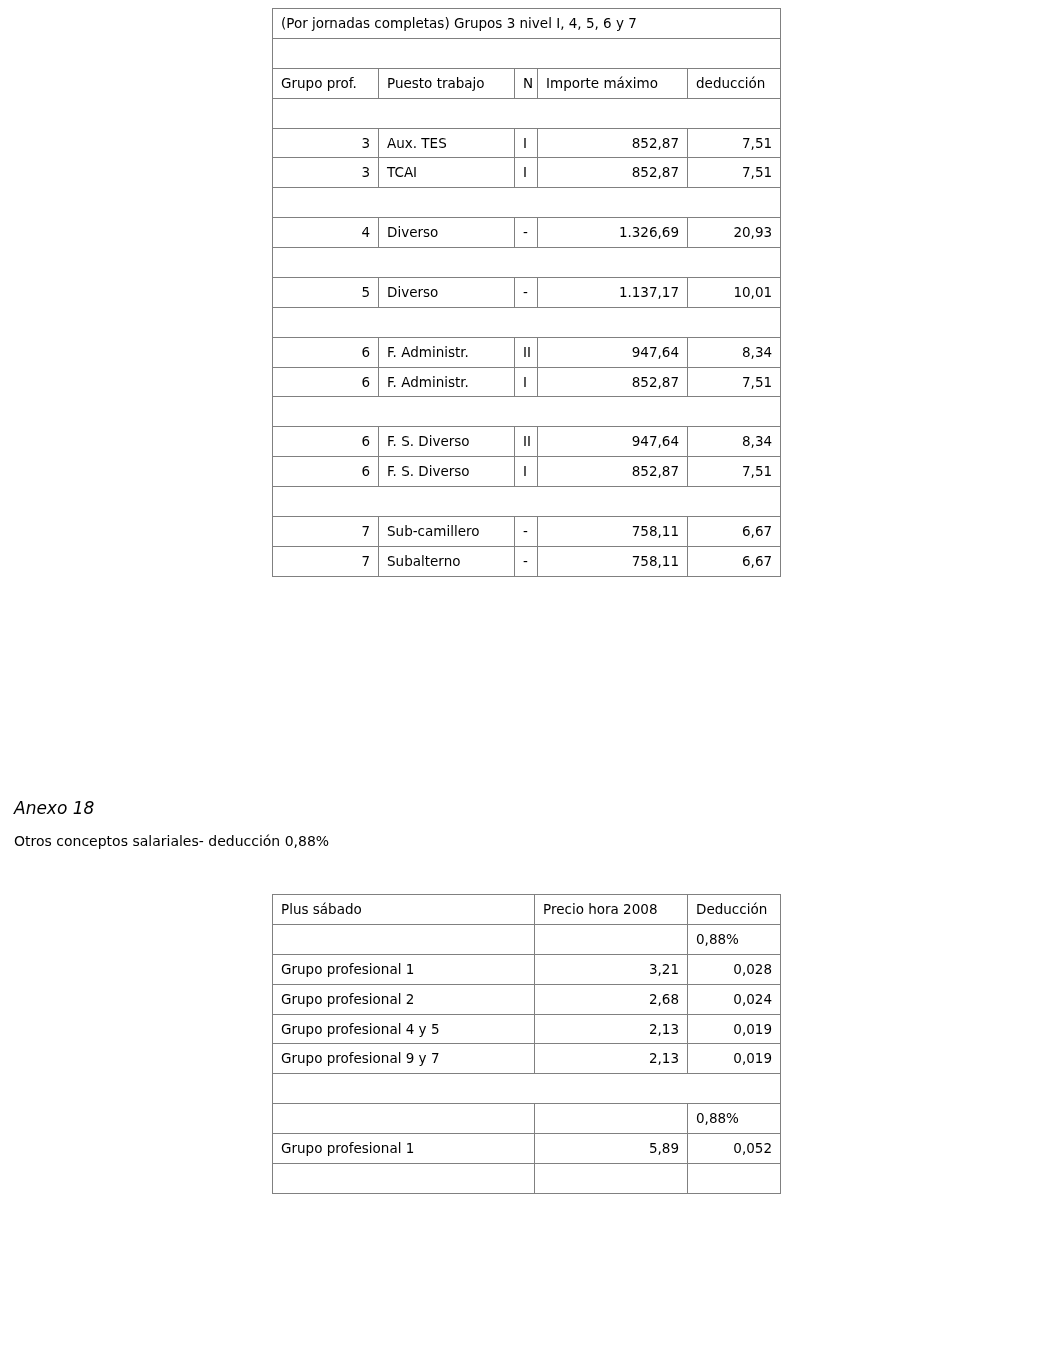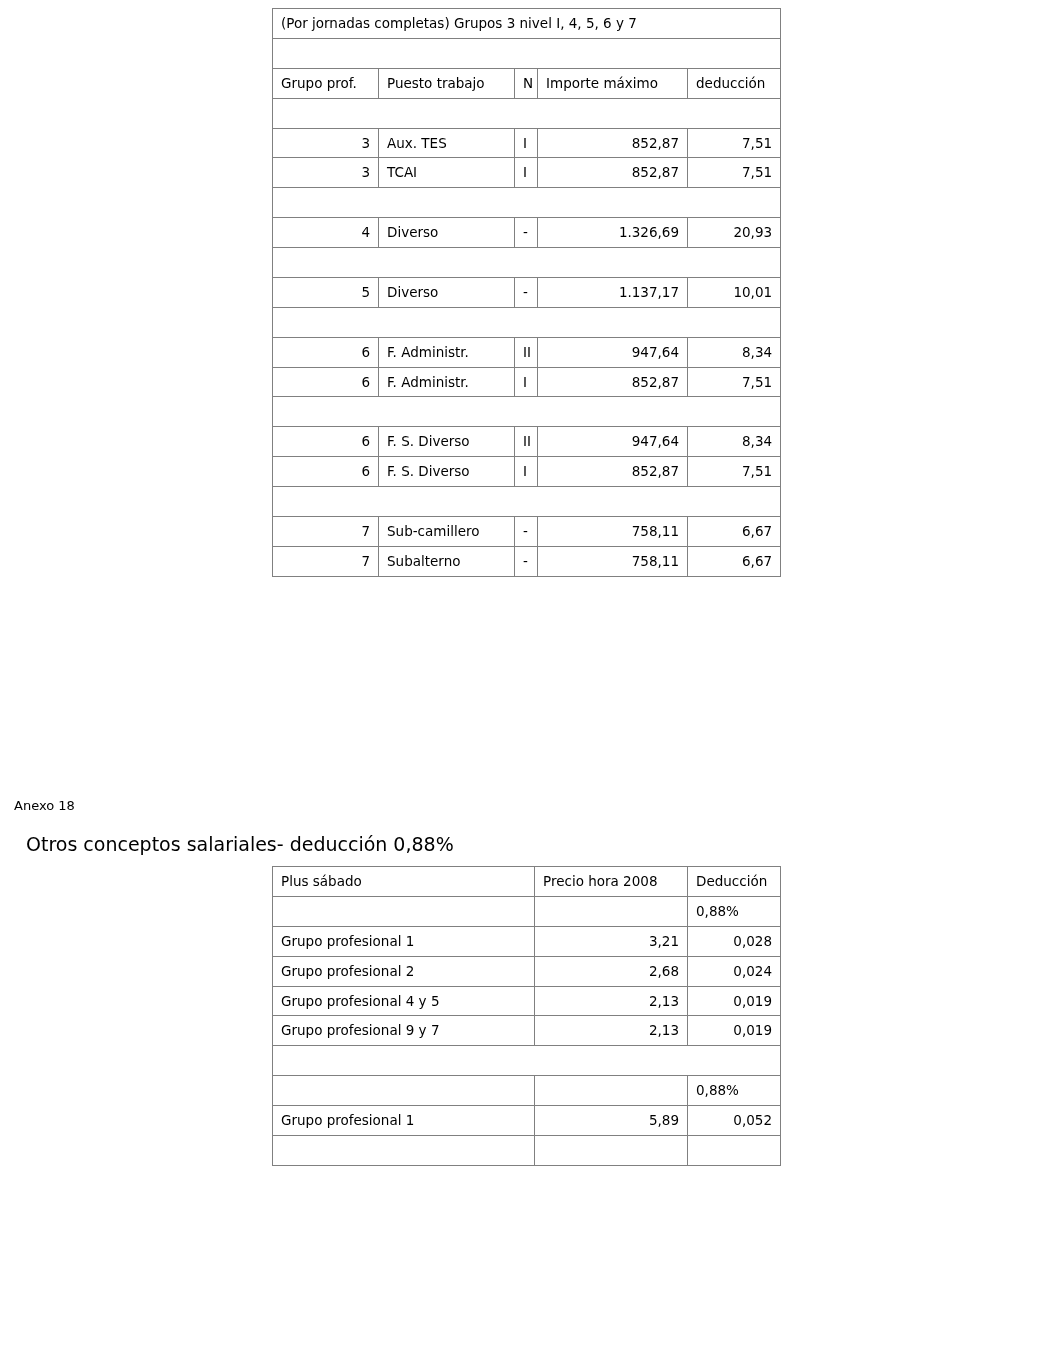--- a/index.html
+++ b/index.html
@@ -49,35 +49,35 @@
   .t1 col.col-puesto { width: 136px; }
   .t1 col.col-n { width: 23px; }
   .t1 col.col-importe { width: 150px; }
   .t1 col.col-ded { width: 93px; }
 
   
   .anexo-title {
     position: absolute;
     left: 14px;
     top: 798px;
-    font-size: 13px;
+    font-size: 17px;
+    font-style: italic;
   }
   .anexo-sub {
     position: absolute;
     left: 14px;
     top: 833px;
-    font-size: 19px;
-    margin-left: 12px;
+    font-size: 14px;
   }
 
   
   .table-wrap-2 {
     position: absolute;
     left: 272px;
-    top: 866px;
+    top: 894px;
     width: 508px;
   }
   .t2 col.col-concepto { width: 262px; }
   .t2 col.col-precio { width: 153px; }
   .t2 col.col-deduccion { width: 93px; }
 
   .tall-cell { height: 48px; }
 </style>
 </head>
 <body>

